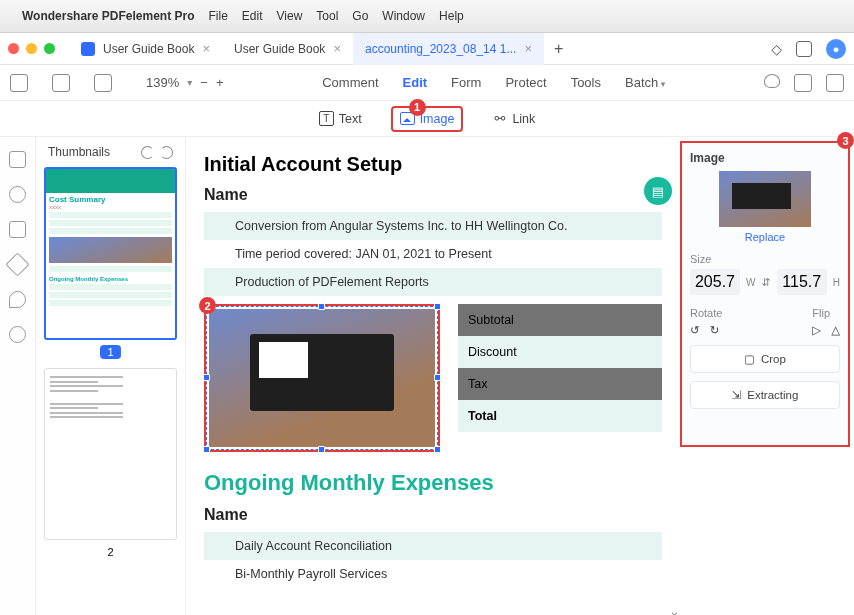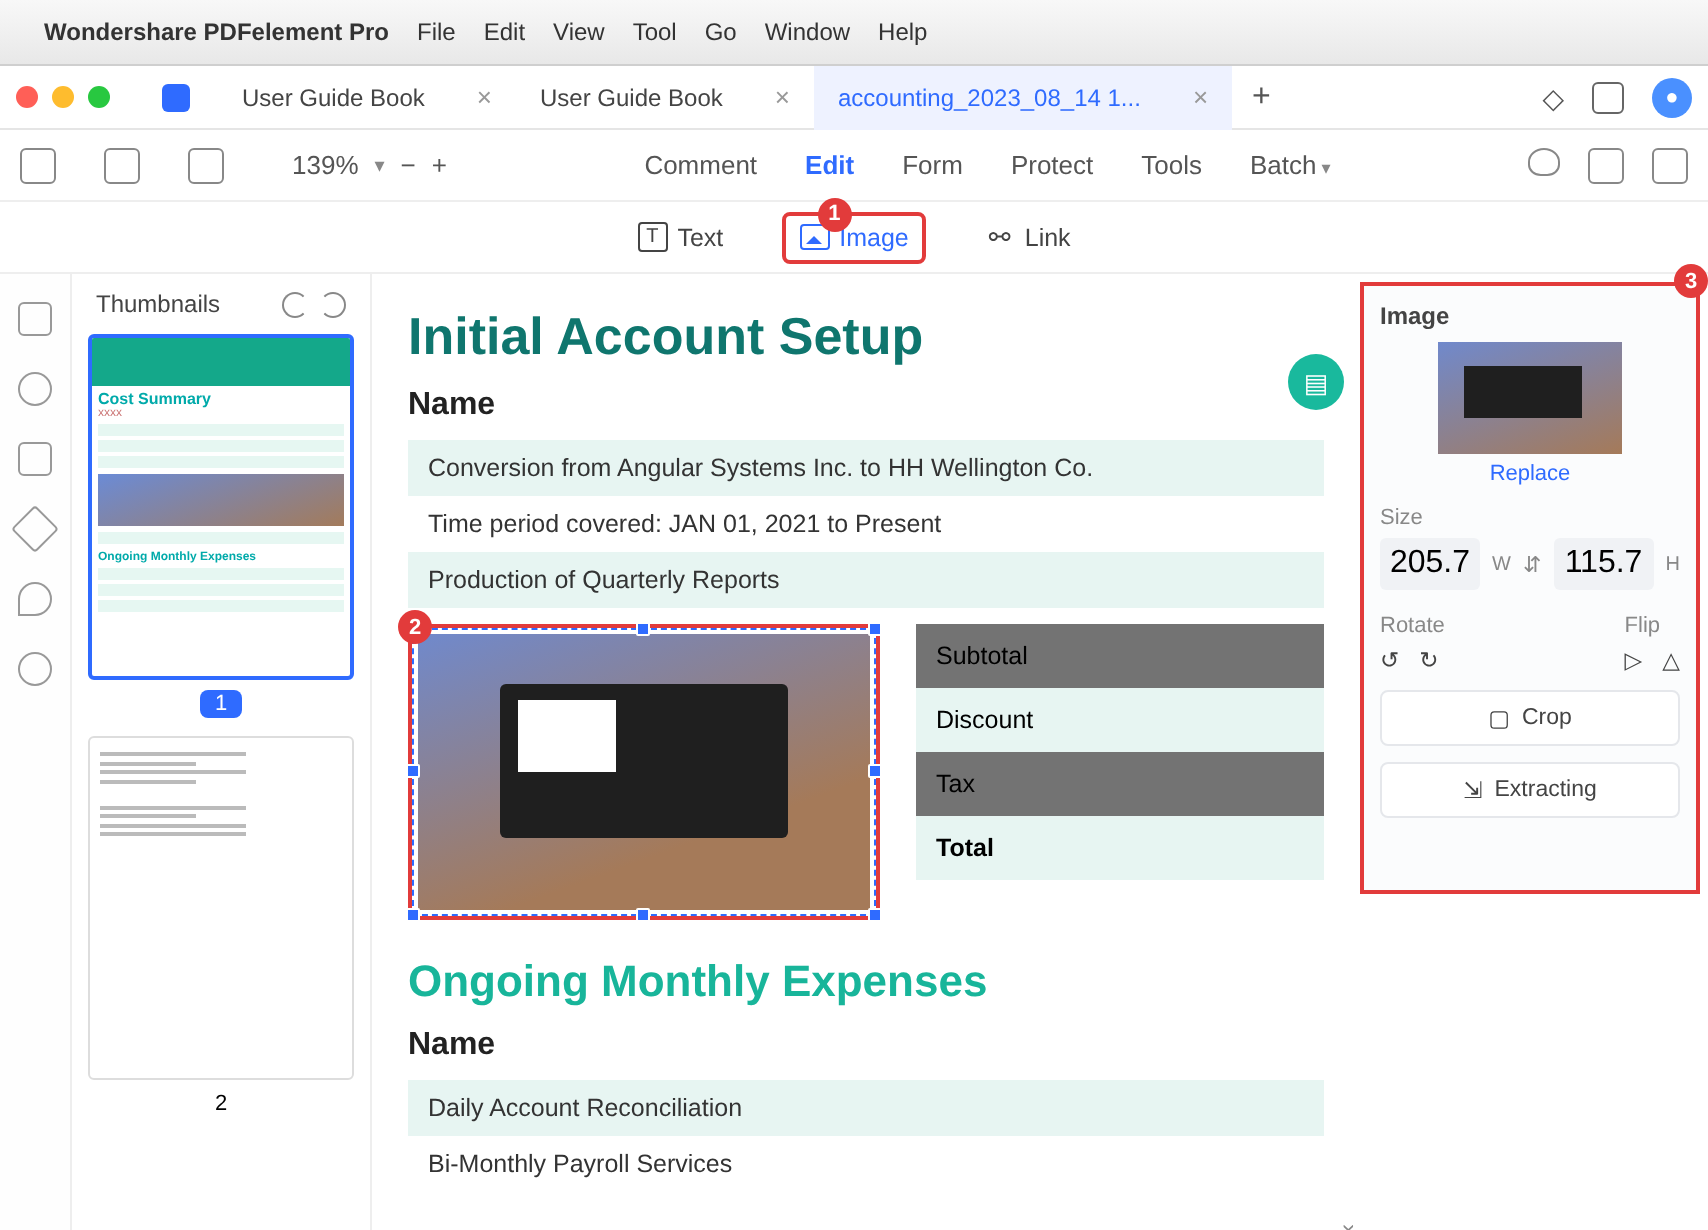--- a/index.html
+++ b/index.html
@@ -8,21 +8,21 @@
 
 .menubar { height: 21px; background: linear-gradient(#f8f8f8,#e8e8e8); display:flex; align-items:center; font-size:12px; color:#333; padding:16px 8px; gap:14px; border-bottom:1px solid #cfcfcf;}
 .menubar .apple { font-size:13px; }
 .menubar .appname { font-weight:600; }
 
 
 .chrome { height:32px; background:#fff; border-bottom:1px solid #e5e5e5; display:flex; align-items:center; padding:0 8px;}
 .traffic { display:flex; gap:7px; margin-right:14px;}
 .dot { width:11px; height:11px; border-radius:50%;}
 .dot.r{background:#ff5f57;} .dot.y{background:#febc2e;} .dot.g{background:#28c840;}
-.tab { display:flex; align-items:center; gap:26px; padding:0 12px; height:32px; font-size:12px; color:#444; position:relative;}
+.tab { display:flex; align-items:center; gap:8px; padding:0 12px; height:32px; font-size:12px; color:#444; position:relative;}
 .tab .ti { width:14px; height:14px; background:#2f6bff; border-radius:3px;}
 .tab.active { background:#eef2ff; color:#2f6bff;}
 .tab .close{ color:#999; font-size:13px;}
 .plus { color:#555; font-size:16px; padding:0 10px;}
 .chrome .right { margin-left:auto; display:flex; gap:14px; align-items:center;}
 .avatar { width:20px; height:20px; border-radius:50%; background:#4a90ff; color:#fff; font-size:11px; display:flex;align-items:center;justify-content:center;}
 .sysicon { width:16px; height:16px; border:1.5px solid #666; border-radius:3px;}
 .bell { font-size:14px; color:#555;}
 
 
@@ -61,25 +61,25 @@
 .thumb .th1{height:14%;background:#14a88a; margin:0;padding:4px;}
 .thumb .thtitle{ color:#0aa; font-size:8px; font-weight:700; padding:2px 3px 0;}
 .thumb .tsub{ font-size:6px; color:#c77; padding:0 3px;}
 .thumb .trow{ height:6px; margin:2px 3px; background:#e6f7f2;}
 .thumb .timg{ margin:3px; height:26px; background:linear-gradient(160deg,#6b8bd6 0%,#a37b5b 100%);}
 .th2x{ padding:5px;}
 .th2x .ln{ height:2px; background:#bbb; margin:2.5px 0; width:60%;}
 .th2x .ln.s{width:40%;}
 
 .doc{ flex:1; padding:10px 18px 0 18px; overflow:hidden; position:relative;}
-.h1{ color:#0f766e; font-size:26px; font-weight:700; margin:6px 0 10px;}
+.h1{ color:#000000; font-size:20px; font-weight:700; margin:6px 0 10px;}
 .h2{ color:#18b59a; font-size:22px; font-weight:700; margin:18px 0 10px;}
 .sub{ font-size:16px; font-weight:700; color:#222; margin:6px 0 8px;}
 .tbl{ width:100%;}
-.row{ display:flex;}
+.row{ display:flex;padding-left:21px;}
 .cell{ padding:7px 10px; font-size:12.5px; color:#333;}
 .row.a{ background:#e7f5f2;}
 .row.b{ background:#fff;}
 .row .cell{ flex:1;}
 .side2col{ display:flex; gap:18px; margin-top:8px;}
 .imgwrap{ border:2px solid #e23b3b; padding:0; position:relative;}
 .selbox{ border:1.5px dashed #2f6bff; padding:2px; width:232px; height:144px; position:relative;}
 .docimg{ width:100%; height:100%; background:linear-gradient(160deg,#7089cc 0%, #a57a59 70%); position:relative; overflow:hidden;}
 .docimg .win{ position:absolute; left:18%; top:18%; width:64%; height:56%; background:#1f1f1f; border-radius:3px;}
 .docimg .pp{ position:absolute; left:22%; top:24%; width:22%; height:26%; background:#fff;}
@@ -256,21 +256,21 @@
     <div class="h1">Initial Account Setup</div>
     <div class="sub">Name</div>
     <div class="tbl">
       <div class="row a">
           <div class="cell">Conversion from Angular Systems Inc. to HH Wellington Co.</div>
         </div>
       <div class="row b">
           <div class="cell">Time period covered: JAN 01, 2021 to Present</div>
         </div>
       <div class="row a">
-          <div class="cell">Production of Quarterly Reports</div>
+          <div class="cell">Production of PDFelement Reports</div>
         </div>
     </div>
 
     <div class="side2col">
       <div class="imgwrap" style="position:relative">
         <span class="num n2">2</span>
         <div class="selbox">
           <div class="docimg">
             <div class="win"></div>
               <div class="pp"></div>

